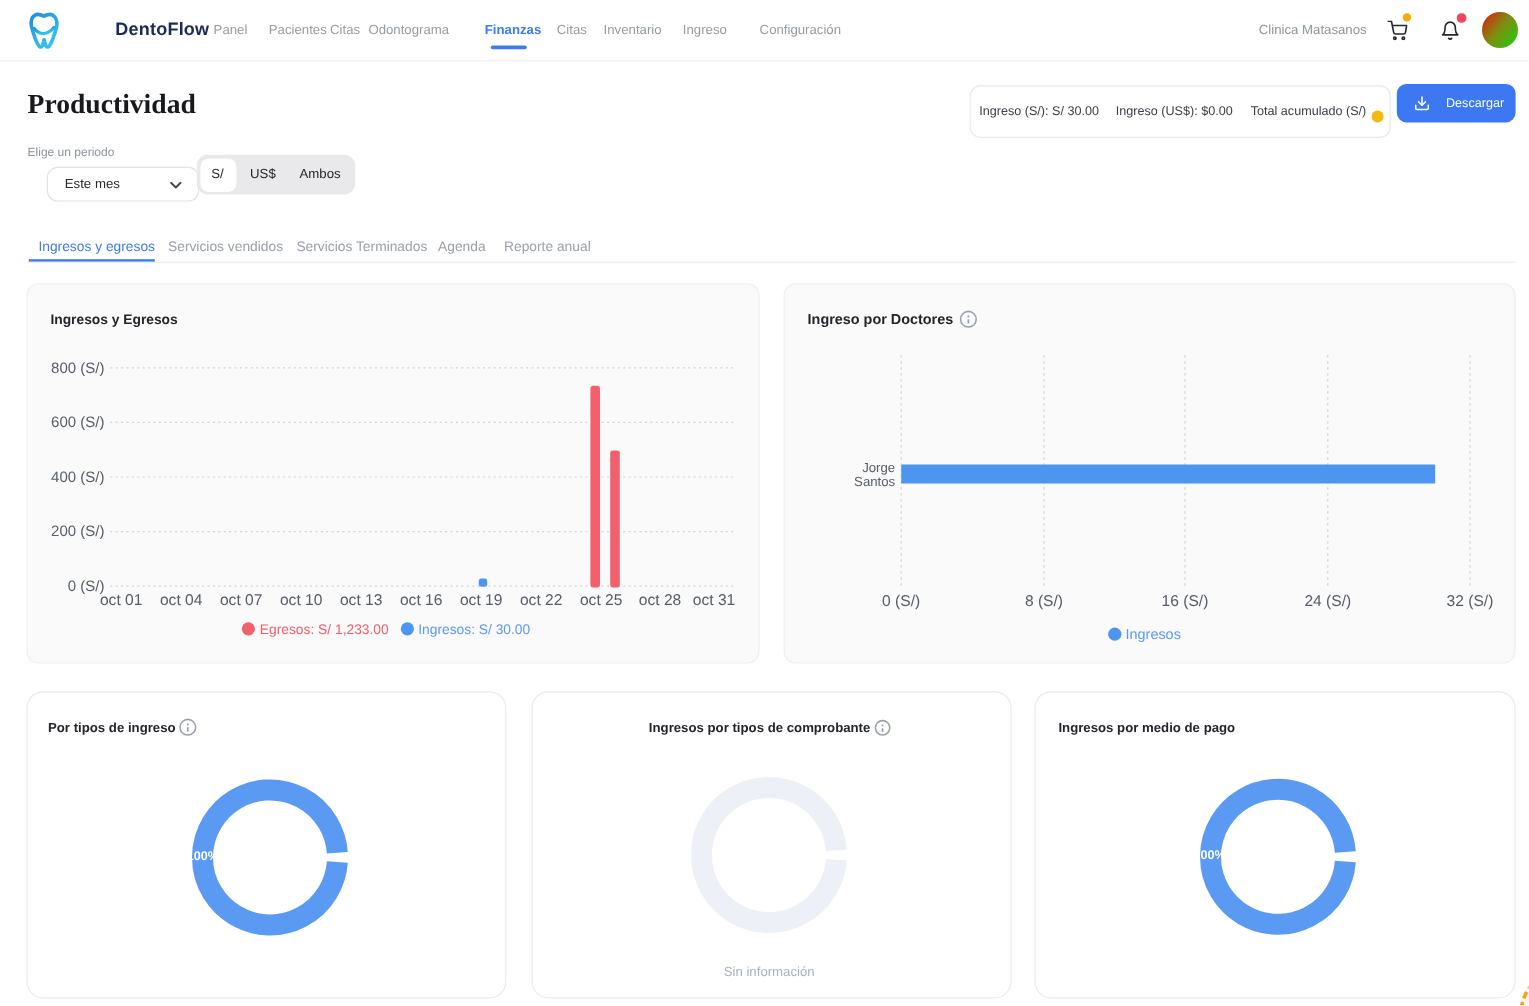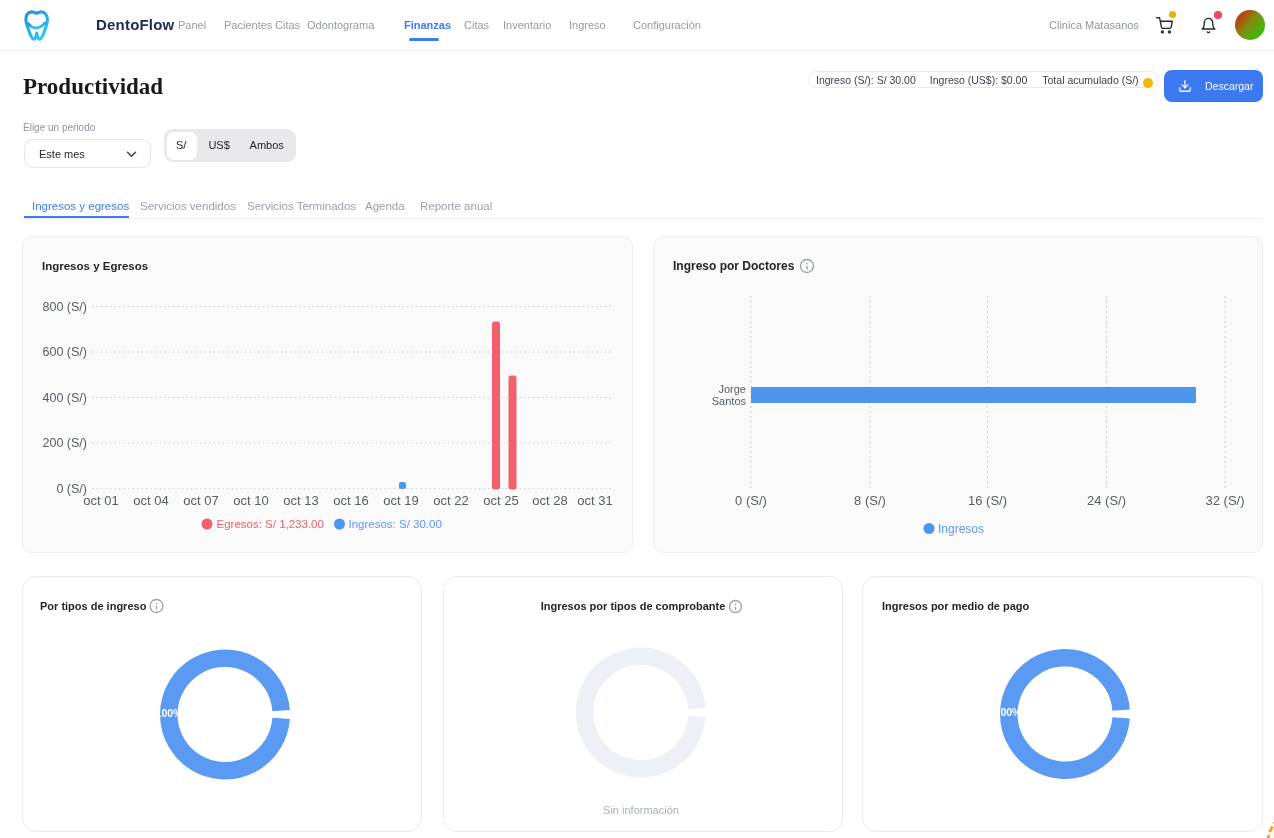--- a/index.html
+++ b/index.html
@@ -17,30 +17,30 @@
   #finanzas-underline { position:absolute; left:409px; top:38px; width:30px; height:3px;
      background:#3b7df0; border-radius:2px; }
   #clinica { position:absolute; top:19px; left:1049px; font-size:11px; color:#8f959d; }
   #avatar { position:absolute; left:1235px; top:10px; width:30px; height:30px; border-radius:50%;
     background:linear-gradient(130deg,#cd2b0d 8%, #7f8d12 48%, #2bc708 90%); }
   .badge { position:absolute; border-radius:50%; }
 
   
   #ptitle { position:absolute; left:23px; top:74px; font-family:"Liberation Serif", serif;
     font-weight:bold; font-size:23px; line-height:25px; color:#17191c; }
-  #statpill { position:absolute; left:808px; top:71px; width:351px; height:17px; background:#fff;
+  #statpill { position:absolute; left:808px; top:71px; width:351px; height:44px; background:#fff;
     border:1px solid #e9e9e9; border-radius:9px; display:flex; align-items:center; font-size:10.5px;
     color:#3c4149; white-space:nowrap; }
   #btn { position:absolute; left:1164px; top:70px; width:99px; height:32px; background:#3b78f2;
     border-radius:8px; color:#fff; font-size:10.5px; display:flex; align-items:center;
     padding-left:14px; }
 
   
   #periodlbl { position:absolute; left:23px; top:122px; font-size:10px; color:#8d949c; }
-  #select { position:absolute; left:24px; top:139px; width:127px; height:29px; background:#fff;
+  #select { position:absolute; left:39px; top:139px; width:127px; height:29px; background:#fff;
     border:1px solid #e4e4e4; border-radius:9px; font-size:11px; color:#26282b;
     display:flex; align-items:center; }
   #seg { position:absolute; left:164px; top:129px; width:132px; height:33px; background:#e9e9eb;
     border-radius:9px; font-size:11px; color:#222428; }
   #segchip { position:absolute; left:2.5px; top:2.5px; width:30px; height:28px; background:#fff;
     border-radius:7px; }
   #seg span { position:absolute; top:10px; }
 
   
   .tab { position:absolute; top:200px; font-size:11.5px; color:#9aa1a9; white-space:nowrap; }

